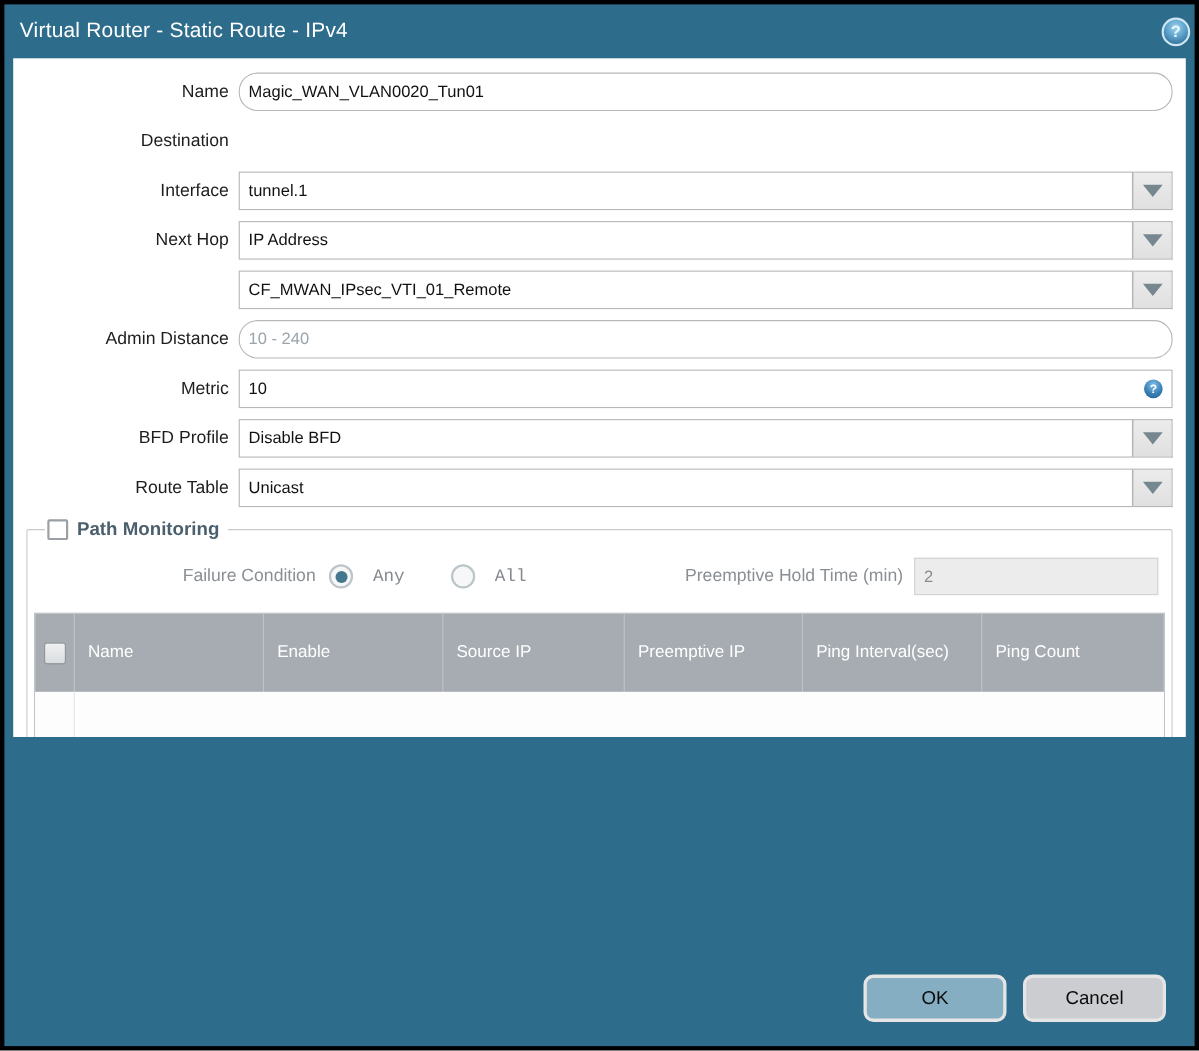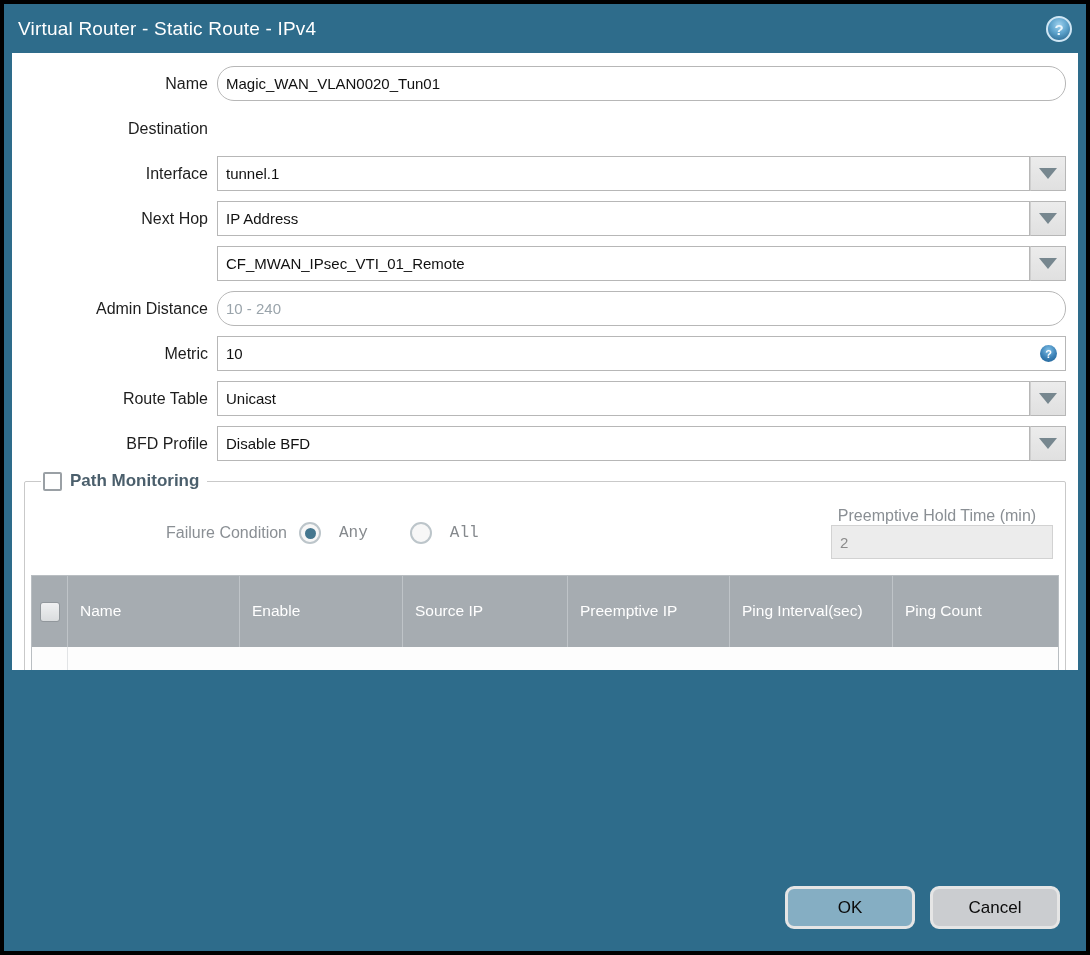--- a/index.html
+++ b/index.html
@@ -9,21 +9,21 @@
     background:#000;
     position:relative;
   }
   .dialog {
     position:absolute; inset:4px;
     background:#2e6c8b;
   }
   
   .titlebar {
     height:50px; display:flex; align-items:center;
-    padding:0 14px 0 14px; color:#fff;
+    padding:0 4px 0 14px; color:#fff;
   }
   .titlebar .title { font-size:19px; letter-spacing:.2px; }
   .help-badge {
     margin-left:auto; width:26px; height:26px; border-radius:50%;
     background: radial-gradient(circle at 50% 32%, #9fd2ef 0%, #5ea3cc 45%, #215d86 100%);
     border:2px solid #cfe6f4;
     color:#eaf6fd; font-size:15px; font-weight:bold;
     display:flex; align-items:center; justify-content:center;
     cursor:pointer;
   }
@@ -86,21 +86,21 @@
   .radio-opt { display:flex; align-items:center; gap:18px; cursor:pointer;font-family:Liberation Mono, monospace; }
   .radio-circle {
     width:22px; height:22px; border-radius:50%;
     border:2px solid #bcc5ca; background:#f7f7f7;
     display:flex; align-items:center; justify-content:center;
   }
   .radio-circle.checked::after {
     content:""; width:11px; height:11px; border-radius:50%; background:#45778f;
   }
   .radio-text { font-size:16px; color:#85898d; }
-  .pht-group { margin-left:auto; display:flex; align-items:center; margin-right:6px;flex-direction:column; }
+  .pht-group { margin-left:auto; display:flex; align-items:center; margin-right:6px; }
   .pht-label { font-size:16px; color:#8a8f94; padding-right:10px; white-space:nowrap; }
   .pht-group input {
     width:222px; height:34px; background:#ececec; border:1px solid #d2d2d2;
     color:#8b8b8b; font-size:15px; padding:0 8px; outline:none;
     font-family:"Liberation Sans", sans-serif;
   }
   
   .pm-table { margin-top:4px; border:1px solid #b9bec2; }
   .thead { display:flex; background:#a6acb1; color:#fff; min-height:71px; }
   .th {
@@ -214,33 +214,33 @@
 
     <div class="row">
       <span class="lbl">Metric</span>
       <span class="field">
         <input type="text" value="10" style="">
         <span class="inline-help">?</span>
       </span>
     </div>
 
     <div class="row">
+      <span class="lbl">BFD Profile</span>
+      <span class="field">
+        <input type="text" value="Disable BFD" style="">
+        <span class="dd-btn">
+          <span class="dd-tri"></span>
+        </span>
+      </span>
+    </div>
+
+    <div class="row">
       <span class="lbl">Route Table</span>
       <span class="field">
         <input type="text" value="Unicast" style="">
-        <span class="dd-btn">
-          <span class="dd-tri"></span>
-        </span>
-      </span>
-    </div>
-
-    <div class="row">
-      <span class="lbl">BFD Profile</span>
-      <span class="field">
-        <input type="text" value="Disable BFD" style="">
         <span class="dd-btn">
           <span class="dd-tri"></span>
         </span>
       </span>
     </div>
 
     <fieldset class="pm">
       <legend>
         <span class="pm-checkbox"></span>
         <span class="pm-title">Path Monitoring</span>

